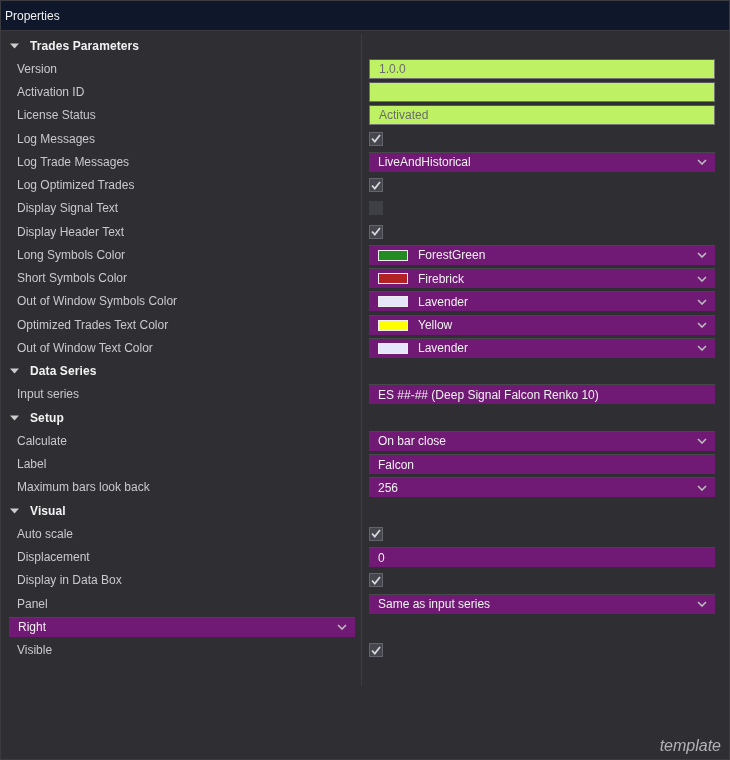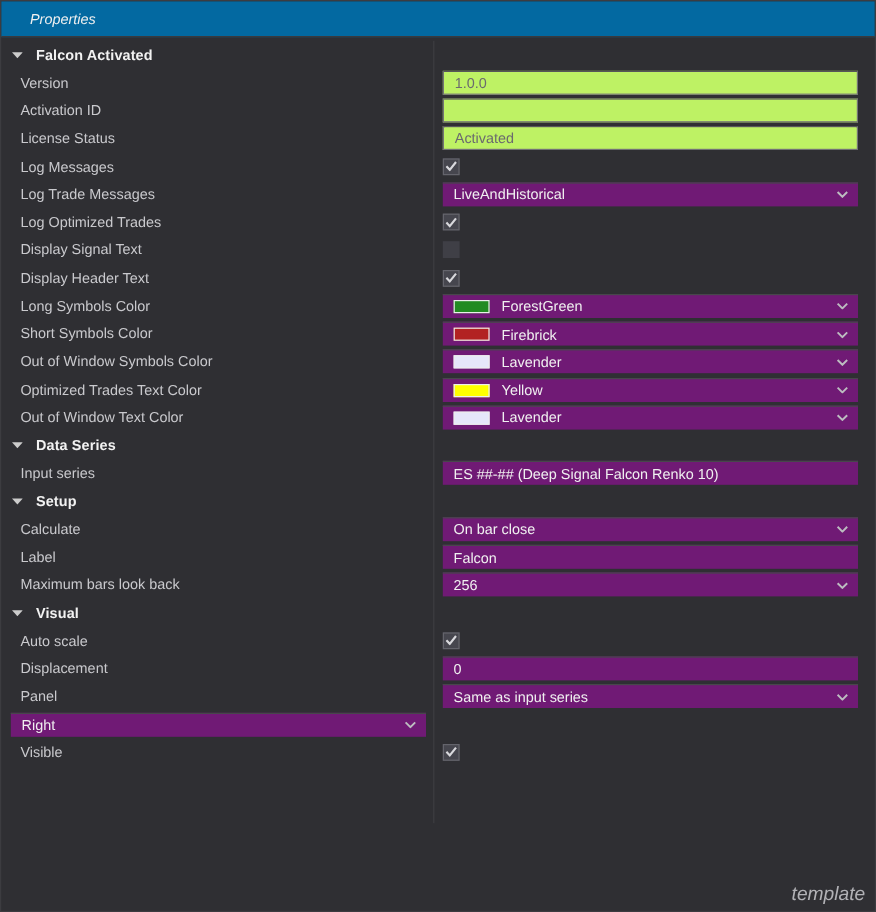--- a/index.html
+++ b/index.html
@@ -12,27 +12,26 @@
   .panel {
     position: relative;
     width: 730px; height: 760px;
     background: #2f2f33;
     border: 1px solid #3c3c40;
     box-sizing: border-box;
     overflow: hidden;
   }
   .titlebar {
     height: 30px;
-    background: #0369a1;
+    background: #0f172a;
     border-bottom: 1px solid #3a3a3e;
     display: flex; align-items: center;
-    padding-left: 24px;
+    padding-left: 4px;
     color: #f0f0f0;
     box-sizing: border-box;
-    font-style: italic;
   }
   .grid {
     position: absolute;
     top: 33px; left: 0; right: 0;
     height: 652px;
   }
   .col-divider {
     position: absolute;
     left: 360px; top: 0; bottom: 0;
     width: 1px;
@@ -131,21 +130,21 @@
   </div>
 
   <div class="grid" id="grid">
     <div class="col-divider"></div>
   <div class="row section-row">
     <span class="arrow">
       <svg width="9" height="6" viewBox="0 0 9 6">
             <polygon points="0,0.5 9,0.5 4.5,5.5" fill="#cccccc"></polygon>
           </svg>
     </span>
-    <span class="section-label">Falcon Activated</span>
+    <span class="section-label">Trades Parameters</span>
   </div>
       <div class="row prop-row">
     <div class="label-cell">
       <span class="prop-label">Version</span>
     </div>
     <div class="control-cell">
           <div class="textbox disabled">1.0.0</div>
         </div>
   </div>
       <div class="row prop-row">
@@ -396,20 +395,34 @@
       <div class="row prop-row">
     <div class="label-cell">
       <span class="prop-label">Displacement</span>
     </div>
     <div class="control-cell">
           <div class="textbox">0</div>
         </div>
   </div>
       <div class="row prop-row">
     <div class="label-cell">
+      <span class="prop-label">Display in Data Box</span>
+    </div>
+    <div class="control-cell">
+          <div class="checkbox checked">
+            <span style="display: inline-flex;">
+              <svg width="10" height="9" viewBox="0 0 10 9">
+                <polyline points="1,4.5 3.8,7.5 9,1" fill="none" stroke="#d8d8dc" stroke-width="1.8"></polyline>
+              </svg>
+            </span>
+          </div>
+        </div>
+  </div>
+      <div class="row prop-row">
+    <div class="label-cell">
       <span class="prop-label">Panel</span>
     </div>
     <div class="control-cell">
           <div class="dropdown">
             <span>Same as input series</span>
             <span class="chevron">
               <svg width="10" height="6" viewBox="0 0 10 6">
                 <polyline points="1,1 5,5 9,1" fill="none" stroke="#bcbcc0" stroke-width="1.6"></polyline>
               </svg>
             </span>

